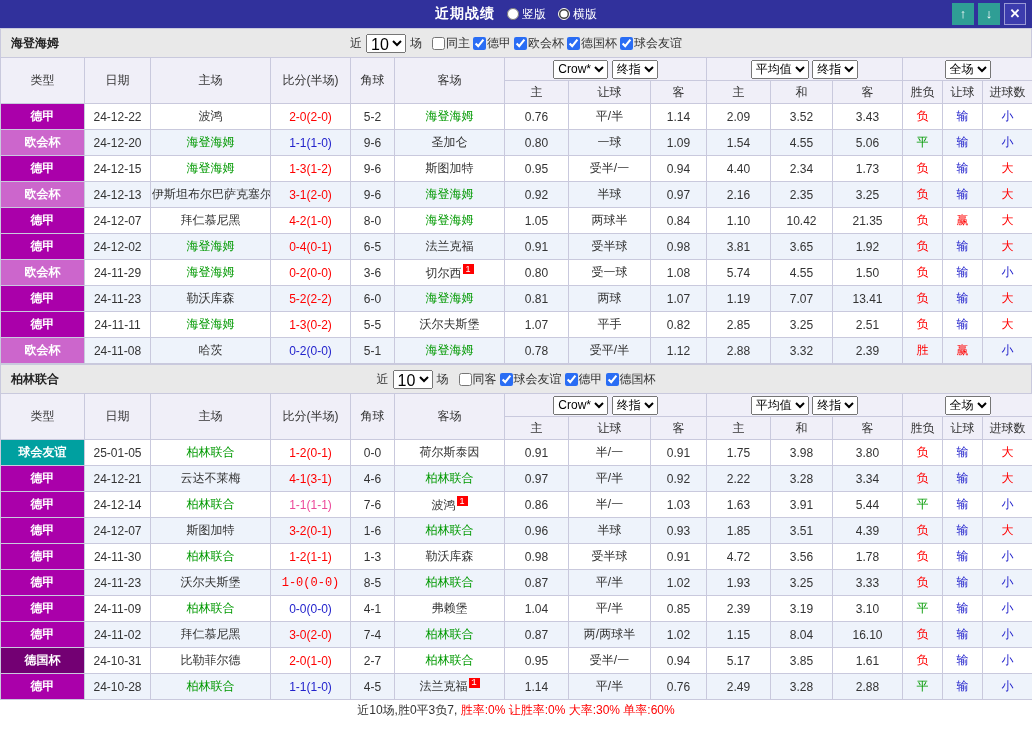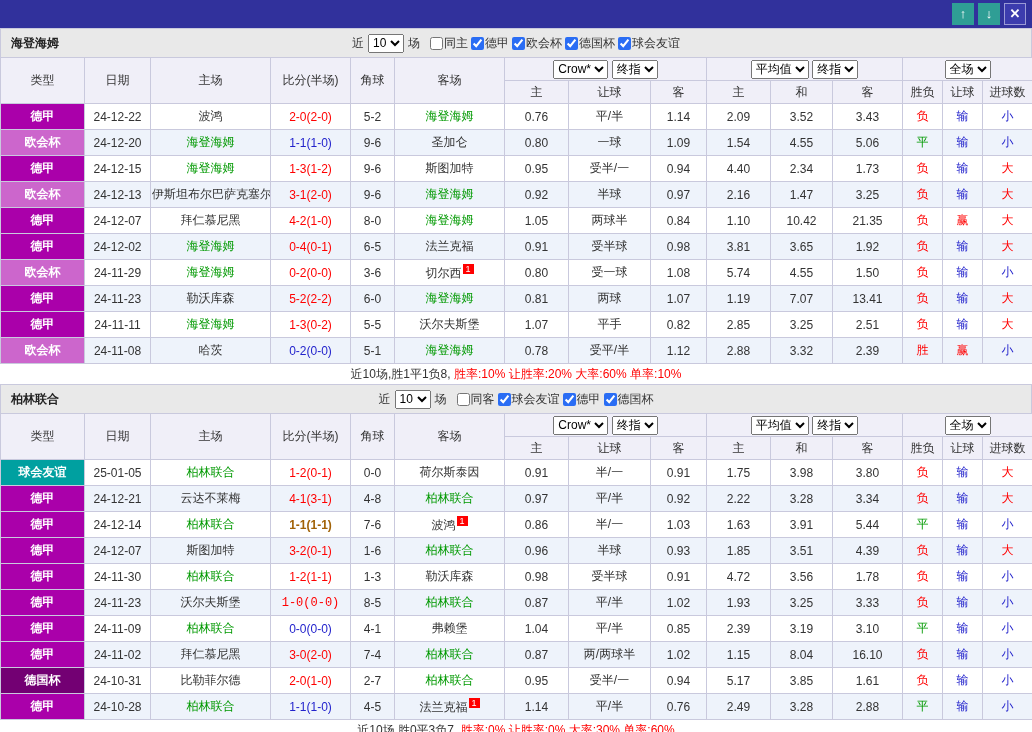--- a/index.html
+++ b/index.html
@@ -11,40 +11,51 @@
   .tb-radio{display:flex;align-items:center;gap:3px;cursor:pointer;color:#fff}
   .tb-radio input{margin:0;width:12px;height:12px;accent-color:#ffffff}
   .tb-buttons{position:absolute;right:6px;top:3px;display:flex;gap:4px}
   .tb-btn{width:22px;height:22px;border:none;color:#fff;font-size:13px;line-height:20px;cursor:pointer;padding:0;font-weight:bold}
   .tb-btn.teal{background:#2f9e95}
   .tb-btn.close{background:#3c3cae;border:1px solid #9a9ad6;line-height:18px}
 
   .section-header{height:28px;background:#e9e9e9;border:1px solid #c9c9dd;border-bottom:none;display:flex;align-items:center;position:relative}
   .team-name{position:absolute;left:10px;font-weight:bold;color:#222}
   .filter{margin:0 auto;display:flex;align-items:center;gap:4px}
-  .filter select{font-size:12px;height:19px}
+  .filter select{font-size:16px;height:19px}
   .filter-options{display:flex;align-items:center;gap:3px;margin-left:6px}
   .filter-options label{display:flex;align-items:center;gap:1px;cursor:pointer}
   .filter-options input{width:13px;height:13px;margin:0;accent-color:#2a6df4}
 
   table{width:1032px;border-collapse:collapse;table-layout:fixed}
   th,td{border:1px solid #c9c9dd;text-align:center;overflow:hidden;white-space:nowrap;padding:0 1px}
   thead th{background:#f0eff8;font-weight:normal;height:22px}
   thead select{font-size:12px;height:19px;max-width:84px}
   tbody tr{height:26px}
   tbody tr:nth-child(even){background:#eef3fb}
 
   .sup-badge{display:inline-block;background:#ff0000;color:#fff;font-size:9px;line-height:10px;min-width:9px;padding:0 1px;vertical-align:super;margin-left:1px}
   .summary{height:20px;line-height:20px;text-align:center;background:#fff}
   .summary .red{color:#ff0000}
 </style>
 </head>
 <body>
 
 <div class="titlebar">
+  <div class="tb-center">
+    <span class="tb-title">近期战绩</span>
+    <label class="tb-radio">
+      <input type="radio" name="layout" style="">
+      <span>竖版</span>
+    </label>
+    <label class="tb-radio">
+      <input type="radio" name="layout" checked="" style="">
+      <span>横版</span>
+    </label>
+  </div>
   <div class="tb-buttons">
     <button class="tb-btn teal"><span>↑</span></button>
     <button class="tb-btn teal"><span>↓</span></button>
     <button class="tb-btn close"><span>✕</span></button>
   </div>
 </div>
 
 <div class="section">
   <div class="section-header">
     <span class="team-name">海登海姆</span>
@@ -184,21 +195,21 @@
           <td style="background: rgb(204, 102, 204); color: rgb(255, 255, 255); font-weight: bold;">欧会杯</td>
           <td>24-12-13</td>
           <td style="color: rgb(51, 51, 51);">伊斯坦布尔巴萨克塞尔</td>
           <td style="color: rgb(255, 0, 0); margin-top: 13px;">3-1(2-0)</td>
           <td>9-6</td>
           <td style="color: rgb(0, 153, 0);">海登海姆</td>
           <td>0.92</td>
           <td>半球</td>
           <td>0.97</td>
           <td>2.16</td>
-          <td>1.47</td>
+          <td>2.35</td>
           <td>3.25</td>
           <td style="color: rgb(255, 0, 0);">负</td>
           <td style="color: rgb(34, 34, 204);">输</td>
           <td style="color: rgb(255, 0, 0);">大</td>
         </tr>
         <tr>
           <td style="background: rgb(170, 0, 170); color: rgb(255, 255, 255); font-weight: bold;">德甲</td>
           <td>24-12-07</td>
           <td style="color: rgb(51, 51, 51);">拜仁慕尼黑</td>
           <td style="color: rgb(255, 0, 0);">4-2(1-0)</td>
@@ -294,24 +305,20 @@
           <td>1.12</td>
           <td>2.88</td>
           <td>3.32</td>
           <td>2.39</td>
           <td style="color: rgb(255, 0, 0);">胜</td>
           <td style="color: rgb(255, 0, 0);">赢</td>
           <td style="color: rgb(34, 34, 204);">小</td>
         </tr>
       </tbody>
   </table>
-  <div class="summary">
-    <span>近10场,胜1平1负8,</span>
-    <span class="red">胜率:10% 让胜率:20% 大率:60% 单率:10%</span>
-  </div>
 </div>
 
 <div class="section">
   <div class="section-header">
     <span class="team-name">柏林联合</span>
     <div class="filter">
       <span>近</span>
       <select>
         <option>10</option>
       </select>
@@ -402,37 +409,37 @@
           <td>3.80</td>
           <td style="color: rgb(255, 0, 0);">负</td>
           <td style="color: rgb(34, 34, 204);">输</td>
           <td style="color: rgb(255, 0, 0);">大</td>
         </tr>
         <tr>
           <td style="background: rgb(170, 0, 170); color: rgb(255, 255, 255); font-weight: bold;">德甲</td>
           <td>24-12-21</td>
           <td style="color: rgb(51, 51, 51);">云达不莱梅</td>
           <td style="color: rgb(255, 0, 0);">4-1(3-1)</td>
-          <td>4-8</td>
+          <td>4-6</td>
           <td style="color: rgb(0, 153, 0);">柏林联合</td>
           <td>0.97</td>
           <td>平/半</td>
           <td>0.92</td>
           <td>2.22</td>
           <td>3.28</td>
           <td>3.34</td>
           <td style="color: rgb(255, 0, 0);">负</td>
           <td style="color: rgb(34, 34, 204);">输</td>
           <td style="color: rgb(255, 0, 0);">大</td>
         </tr>
         <tr>
           <td style="background: rgb(170, 0, 170); color: rgb(255, 255, 255); font-weight: bold;">德甲</td>
           <td>24-12-14</td>
           <td style="color: rgb(0, 153, 0);">柏林联合</td>
-          <td style="color: #a16207; font-weight: bold;">1-1(1-1)</td>
+          <td style="color: #ec4899;">1-1(1-1)</td>
           <td>7-6</td>
           <td style="color: rgb(51, 51, 51);">波鸿<span class="sup-badge">1</span></td>
           <td>0.86</td>
           <td>半/一</td>
           <td>1.03</td>
           <td>1.63</td>
           <td>3.91</td>
           <td>5.44</td>
           <td style="color: rgb(0, 153, 0);">平</td>
           <td style="color: rgb(34, 34, 204);">输</td>
@@ -539,21 +546,21 @@
           <td style="color: rgb(255, 0, 0);">负</td>
           <td style="color: rgb(34, 34, 204);">输</td>
           <td style="color: rgb(34, 34, 204);">小</td>
         </tr>
         <tr>
           <td style="background: rgb(170, 0, 170); color: rgb(255, 255, 255); font-weight: bold;">德甲</td>
           <td>24-10-28</td>
           <td style="color: rgb(0, 153, 0);">柏林联合</td>
           <td style="color: rgb(34, 34, 204);">1-1(1-0)</td>
           <td>4-5</td>
-          <td style="color: rgb(51, 51, 51);">法兰克福<span class="sup-badge">1</span></td>
+          <td style="color: rgb(51, 51, 51); font-family: Liberation Mono, monospace;">法兰克福<span class="sup-badge">1</span></td>
           <td>1.14</td>
           <td>平/半</td>
           <td>0.76</td>
           <td>2.49</td>
           <td>3.28</td>
           <td>2.88</td>
           <td style="color: rgb(0, 153, 0);">平</td>
           <td style="color: rgb(34, 34, 204);">输</td>
           <td style="color: rgb(34, 34, 204);">小</td>
         </tr>

